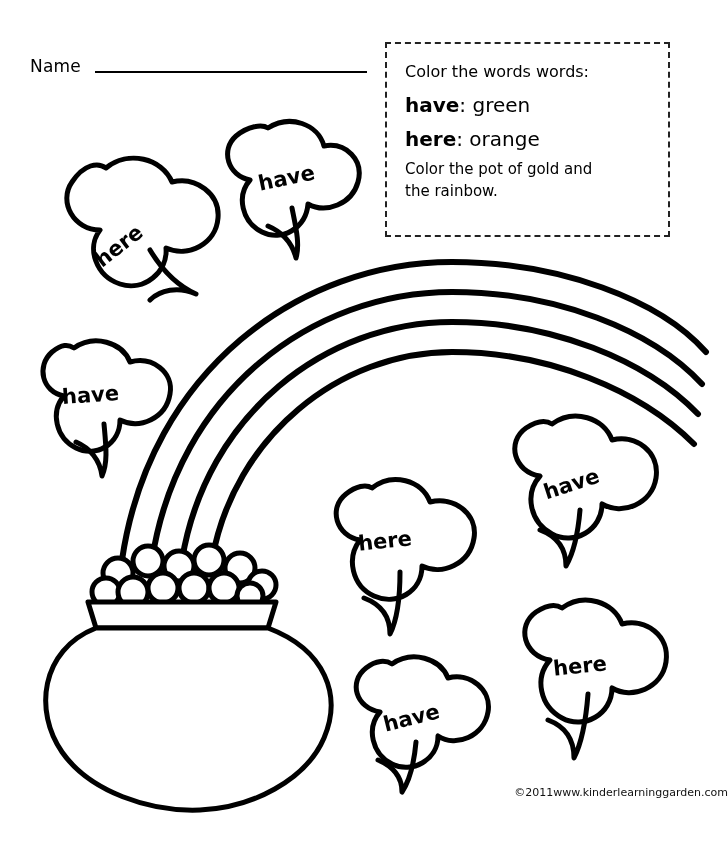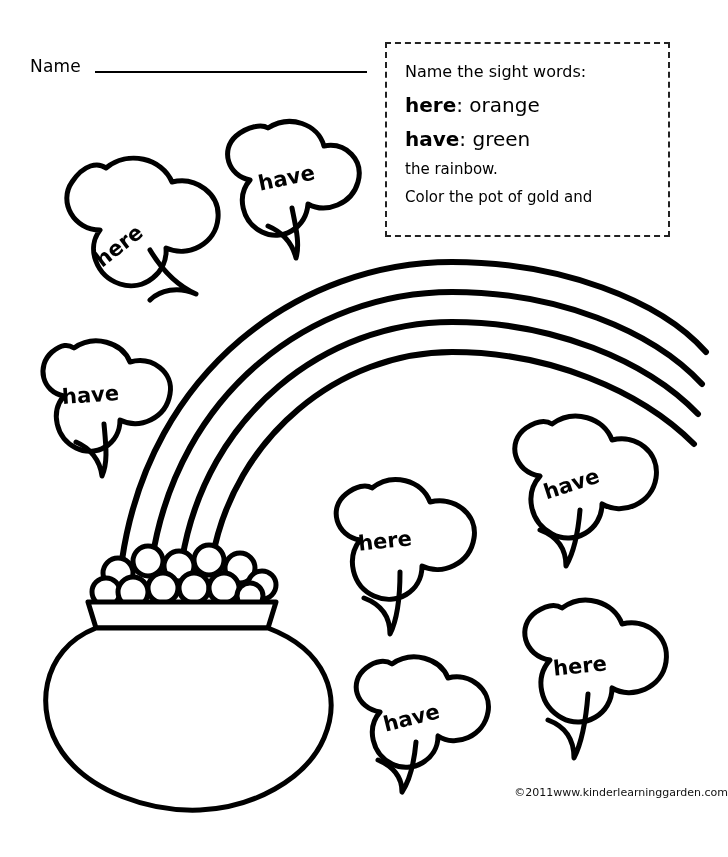--- a/index.html
+++ b/index.html
@@ -111,34 +111,34 @@
 <body>
 
 <div class="page">
 
   <div class="name-row">
     <span class="name-label">Name</span>
     <span class="name-line"></span>
   </div>
 
   <div class="instruction-box">
-    <p class="instr-line">Name the sight words:</p>
+    <p class="instr-line">Color the words words:</p>
+
+    <p class="instr-word-line">
+      <span class="word">have</span><span>:</span>
+      <span>green</span>
+    </p>
 
     <p class="instr-word-line">
       <span class="word">here</span><span>:</span>
       <span>orange</span>
     </p>
 
-    <p class="instr-word-line">
-      <span class="word">have</span><span>:</span>
-      <span>green</span>
-    </p>
-
+    <p class="instr-tail">Color the pot of gold and</p>
     <p class="instr-tail" style="margin-top:2px">the rainbow.</p>
-    <p class="instr-tail">Color the pot of gold and</p>
   </div>
 
   <svg class="art" viewBox="0 0 728 857" xmlns="http://www.w3.org/2000/svg">
     <g fill="#ffffff" stroke="#000000" stroke-width="5" stroke-linecap="round" stroke-linejoin="round">
 
       <g fill="none" stroke-width="6">
         <path d="M122 560 C 150 370, 300 262, 452 262 C 560 262, 660 300, 706 352"></path>
         <path d="M152 560 C 178 392, 312 292, 452 292 C 556 292, 652 330, 702 384"></path>
         <path d="M182 560 C 206 414, 326 322, 452 322 C 552 322, 646 360, 698 414"></path>
         <path d="M212 560 C 234 436, 340 352, 452 352 C 548 352, 640 390, 694 444"></path>

